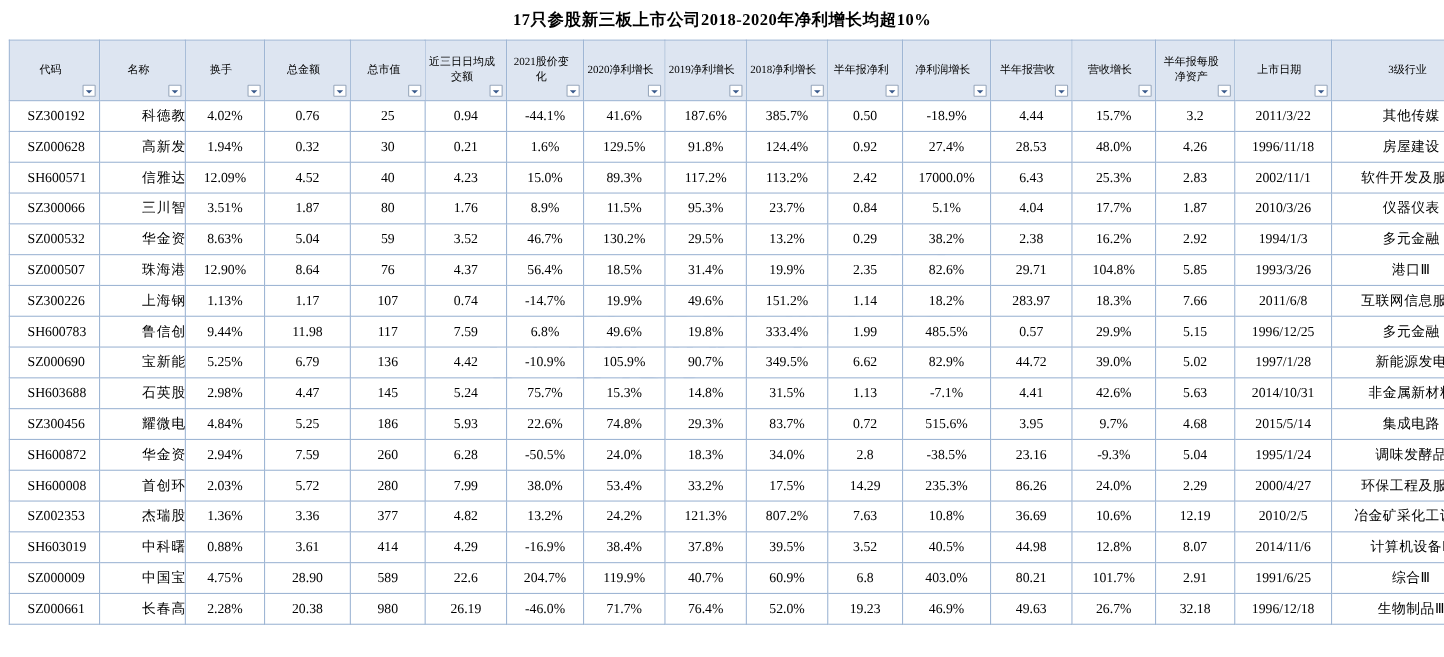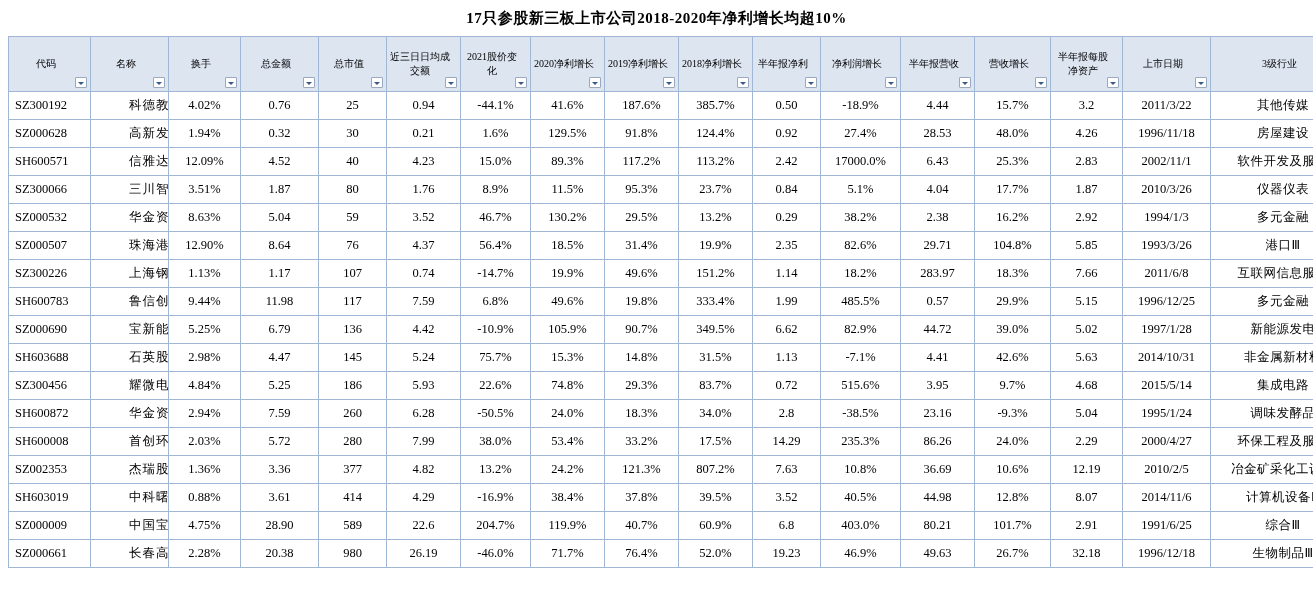--- a/index.html
+++ b/index.html
@@ -82,21 +82,21 @@
     height: 0;
     border-left: 3px solid transparent;
     border-right: 3px solid transparent;
     border-top: 3px solid #3a5a8c;
   }
   tbody td {
     background: #ffffff;
   }
   tbody tr td.code-cell {
     text-align: left;
-    padding-left: 6px;
+    padding-left: 16px;
   }
   tbody tr td.name-cell {
     letter-spacing: 1px;
     padding-left: 38px;
   }
   tbody tr td.ind-cell {
     letter-spacing: 0.5px;
   }
   .watermark {
     position: absolute;

